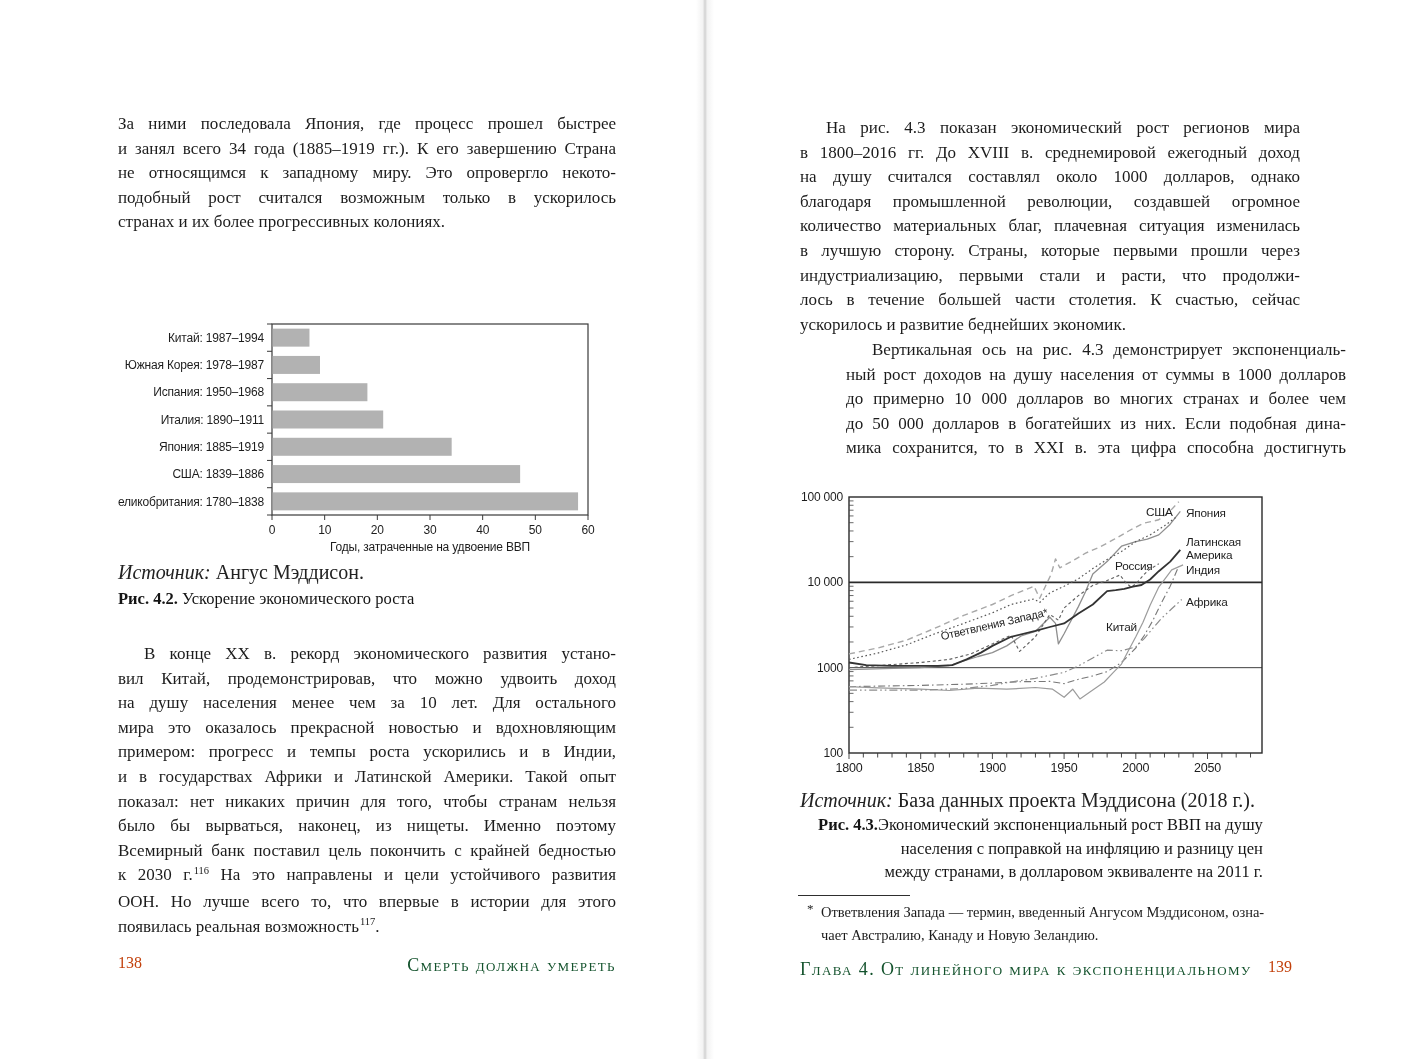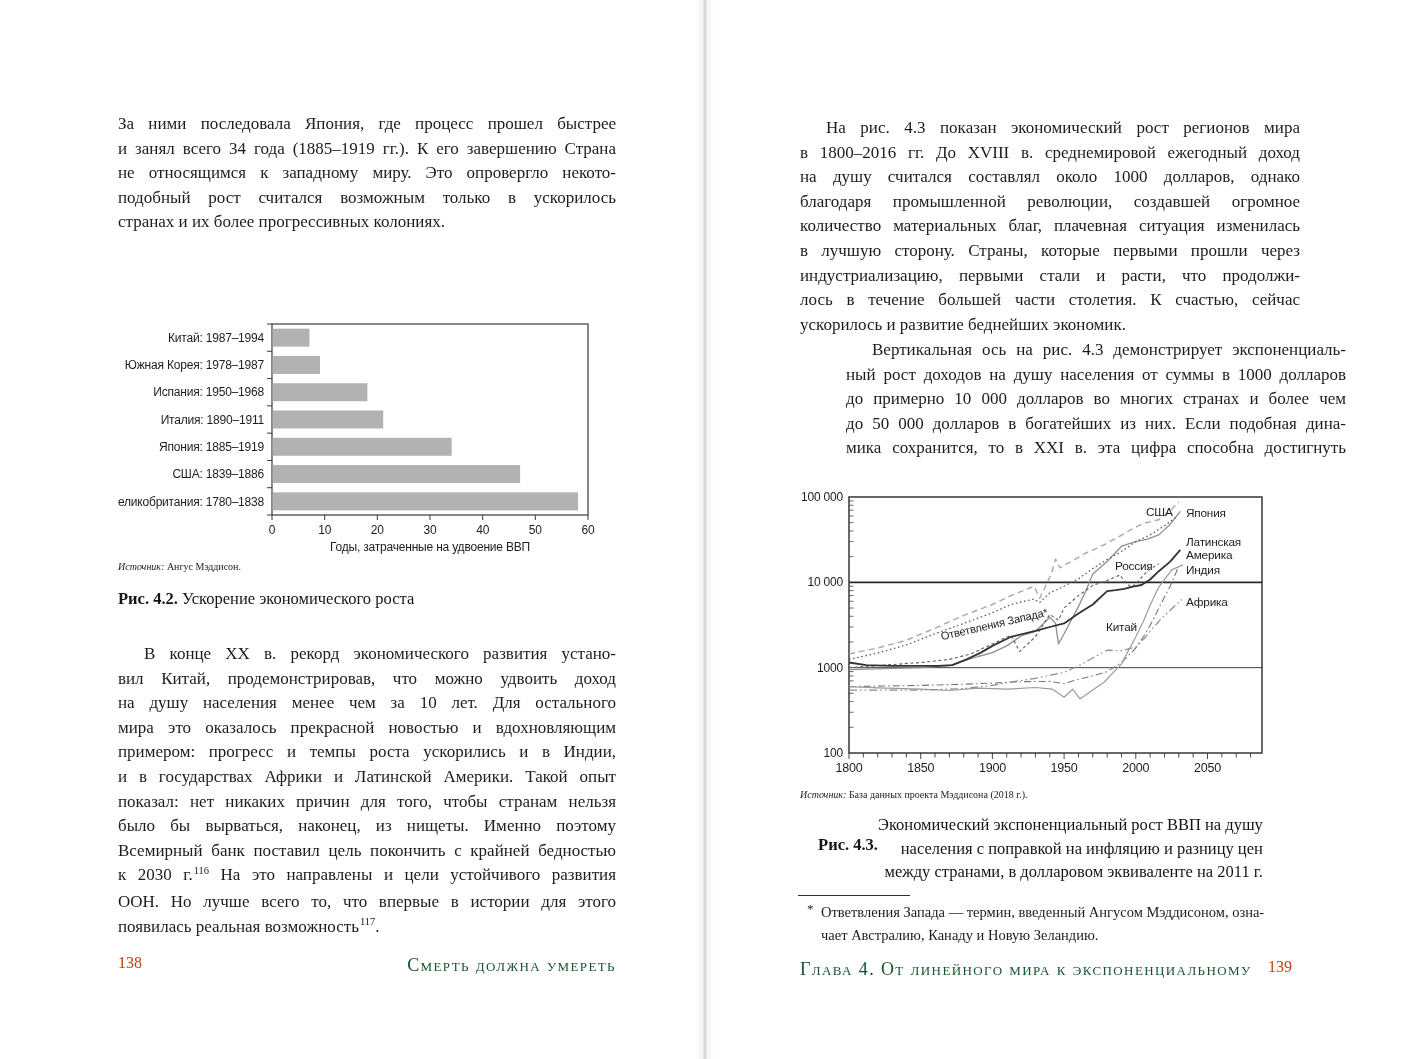--- a/index.html
+++ b/index.html
@@ -11,24 +11,24 @@
   .abs{position:absolute;}
   .gutter{
     position:absolute;left:696px;top:0;width:18px;height:100%;
     background:linear-gradient(90deg,rgba(0,0,0,0) 0%,rgba(0,0,0,0.05) 38%,rgba(0,0,0,0.18) 50%,rgba(0,0,0,0.05) 62%,rgba(0,0,0,0) 100%);
   }
   .para{font-size:17px;line-height:24.6px;}
   .tline{text-align:justify;text-align-last:justify;}
   .para.endleft .tline:last-child{text-align-last:left;}
   .para.indent .tline:first-child{text-indent:26px;}
   .sup{font-size:10.5px;position:relative;top:-6.5px;margin-left:1px;}
-  .source{font-size:10px;color:#222;}
+  .source{font-size:20px;color:#222;}
   .source .srclab{font-style:italic;}
   .caption{font-size:16.5px;line-height:23.5px;color:#141414;}
-  .caption .caplab{font-weight:600;margin-top:20px;}
+  .caption .caplab{font-weight:600;}
   .cap43{display:flex;}
   .cap43 .caplab{width:78px;flex:none;}
   .runhead{font-variant:small-caps;letter-spacing:1.4px;font-size:18px;color:#14532d;}
   .pagenum{font-size:16px;color:#c2410c;}
   .fnrule{border-top:1.4px solid #2e2e2e;width:112px;height:0;}
   .footnote{font-size:14.5px;line-height:22.5px;position:relative;padding-left:21px;}
   .footnote .fnmark{position:absolute;left:7px;top:-3px;font-size:13px;}
   svg text{font-family:"Liberation Sans","DejaVu Sans",sans-serif;}
 </style>
 </head>

